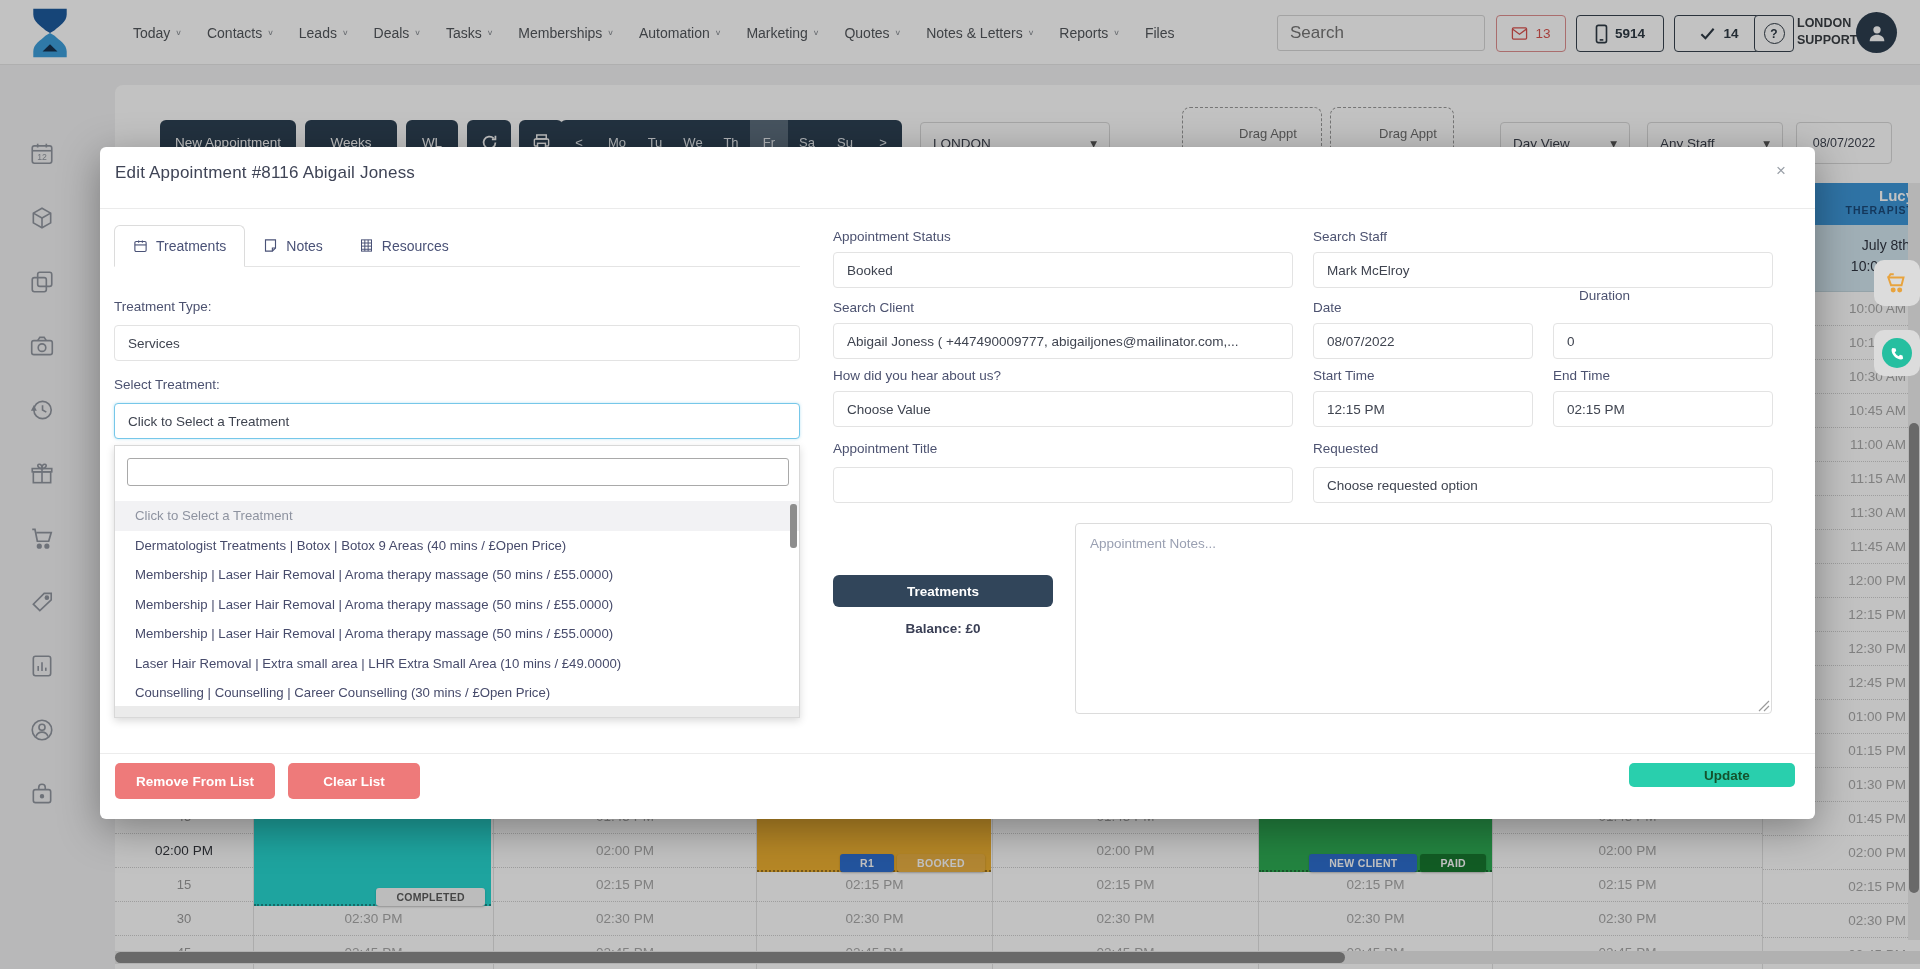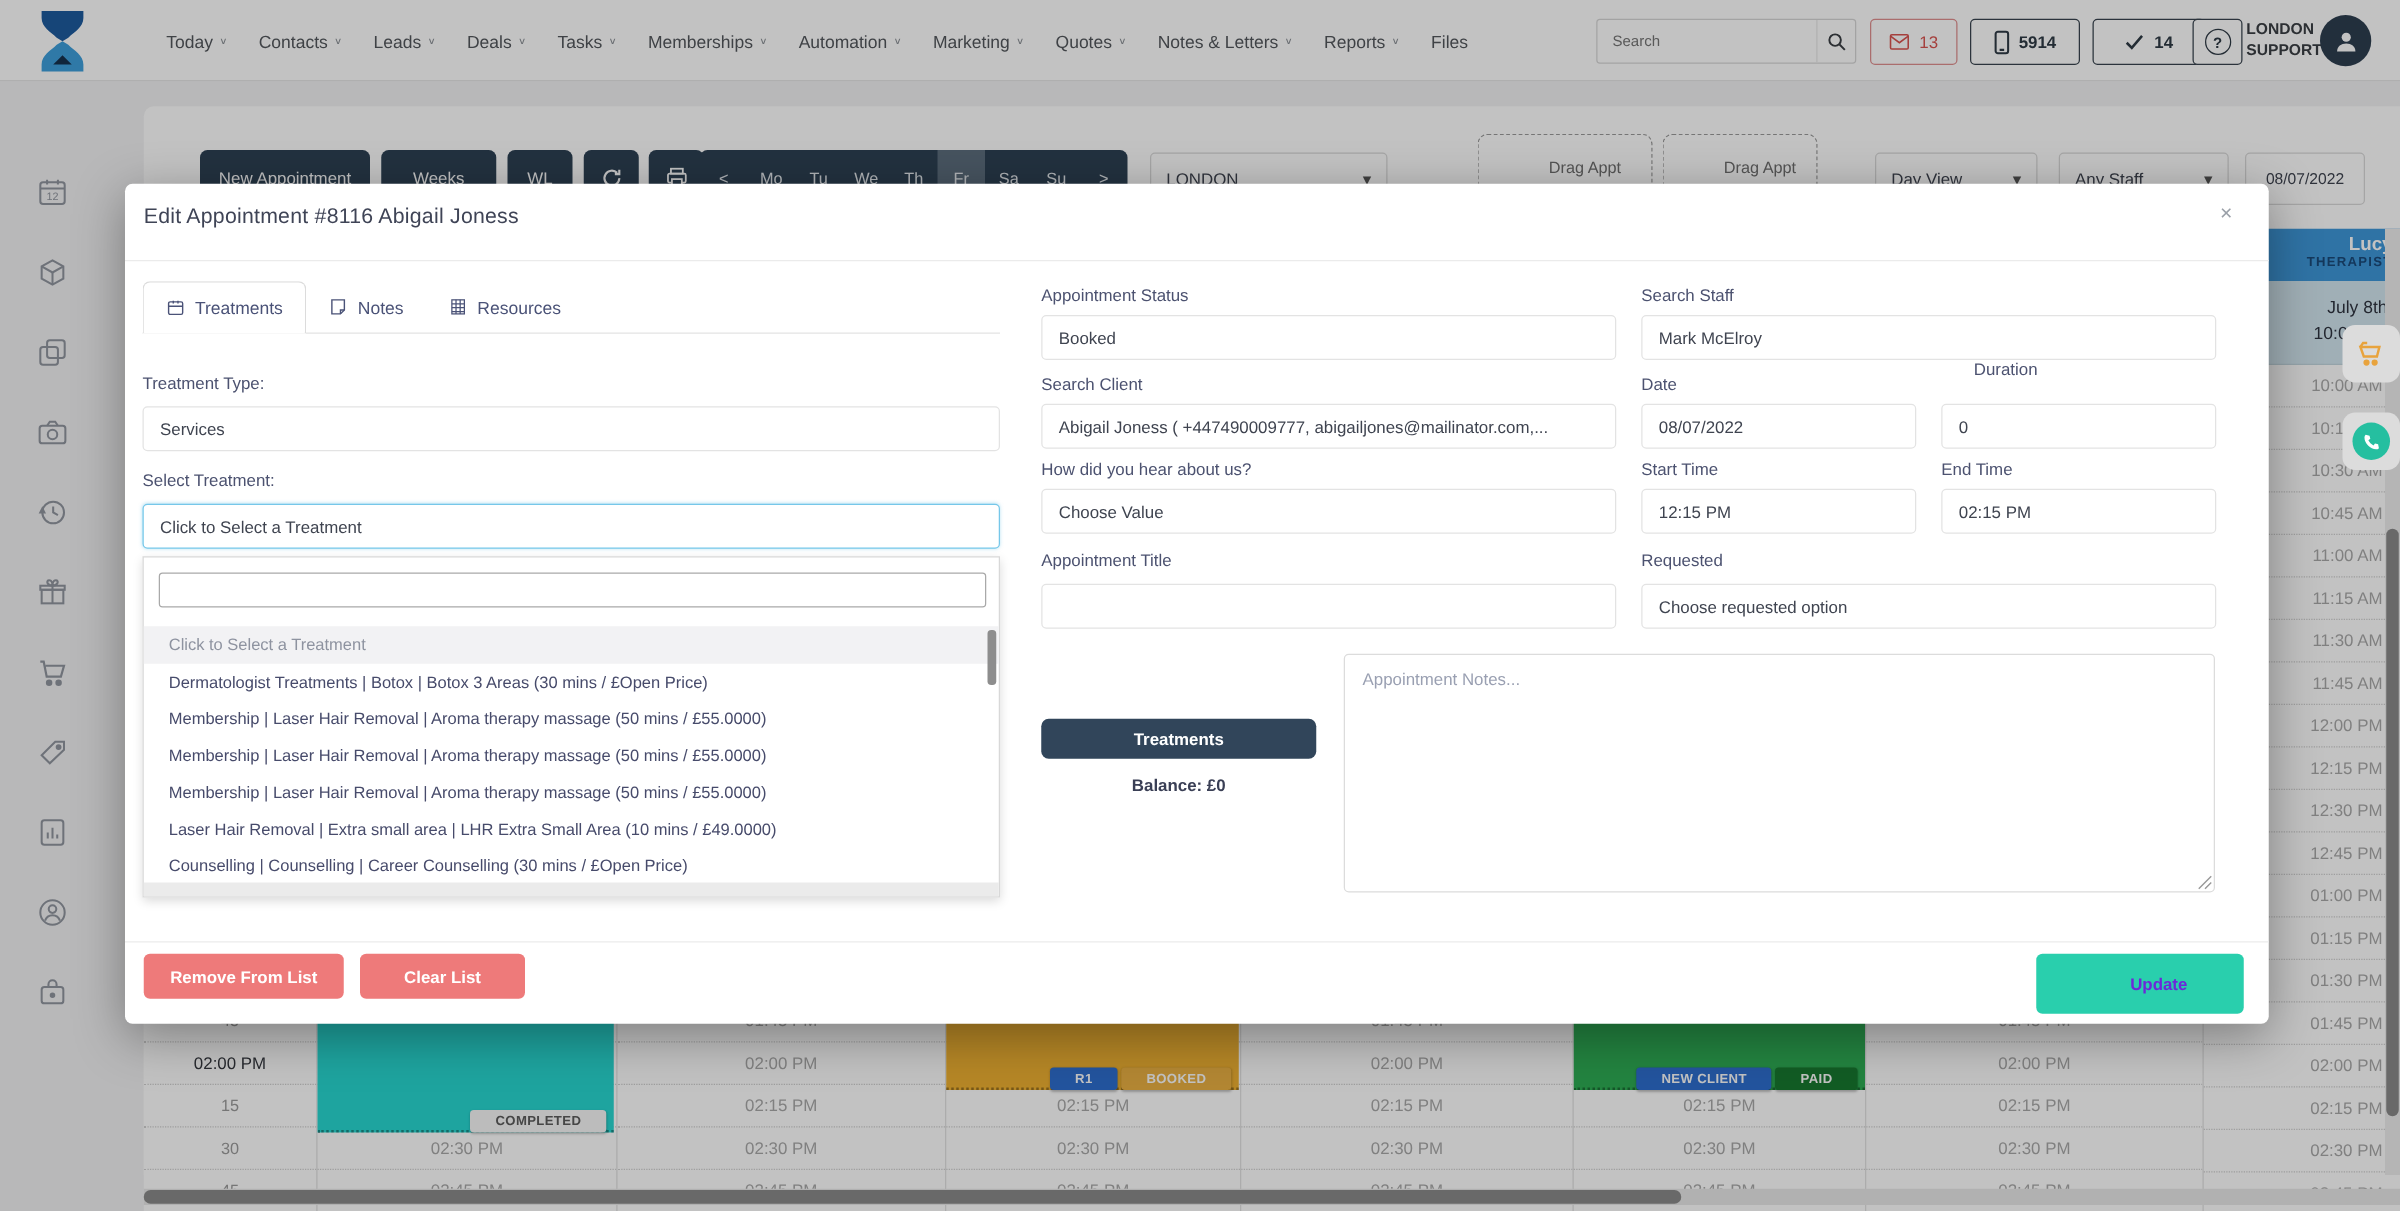--- a/index.html
+++ b/index.html
@@ -7,21 +7,21 @@
   body { font-family:"Liberation Sans", sans-serif; background:#f2f2f3; position:relative; }
   #stage { position:absolute; inset:0; width:1920px; height:969px; }
 
   
   .navbar { position:absolute; left:0; top:0; width:1920px; height:65px; background:#ffffff; border-bottom:1px solid #e6e6e6; z-index:1; }
   .logo { position:absolute; left:26px; top:7px; width:48px; height:52px; }
   .nav-menu { position:absolute; left:133px; top:0; height:65px; display:flex; align-items:center; gap:25px; }
   .nav-item { display:flex; align-items:center; gap:5px; font-size:14px; color:#53575c; cursor:pointer; white-space:nowrap; }
   .chev { font-size:9px; color:#8b9096; transform:scaleY(.8); }
   .nav-search { position:absolute; left:1277px; top:15px; width:208px; height:36px; border:1px solid #d7d7d7; border-radius:3px; background:#fff; display:flex; align-items:center; }
-  .nav-search input { flex:1; border:0; outline:none; font-size:12px; color:#4c1d95; padding:0 8px 0 12px; font-family:inherit; background:transparent; }
+  .nav-search input { flex:1; border:0; outline:none; font-size:17px; color:#4c1d95; padding:0 8px 0 12px; font-family:inherit; background:transparent; }
   .nav-search .mag { width:34px; height:100%; display:flex; align-items:center; justify-content:center; border-left:1px solid #e9e9e9; }
   .pillbtn { position:absolute; top:15px; height:37px; border-radius:4px; display:flex; align-items:center; justify-content:center; gap:7px; font-size:13.5px; background:#fff; cursor:pointer; }
   .pill-mail { left:1496px; width:70px; border:1px solid #e09090; color:#d9534f; }
   .pill-phone { left:1576px; width:88px; border:1px solid #39444f; color:#2f3a45; font-weight:bold; }
   .pill-check { left:1674px; width:90px; border:1px solid #39444f; color:#2f3a45; font-weight:bold; }
   .pill-help { left:1754px; width:40px; border:1px solid #39444f; color:#2f3a45; }
   .help-ring { width:21px; height:21px; border:1.5px solid #2f3a45; border-radius:50%; display:flex; align-items:center; justify-content:center; font-size:12px; font-weight:bold; }
   .user-name { position:absolute; left:1797px; top:15px; width:58px; font-size:12.5px; font-weight:bold; color:#3a3f44; line-height:17px; }
   .avatar { position:absolute; left:1856px; top:12px; width:41px; height:41px; border-radius:50%; background:#2d3e50; display:flex; align-items:center; justify-content:center; }
 
@@ -96,21 +96,21 @@
   .dd-thumb { position:absolute; right:2px; top:58px; width:7px; height:44px; background:#8d8d8d; border-radius:3px; }
 
   .dk-btn { position:absolute; background:#31455a; color:#fff; border-radius:6px; display:flex; align-items:center; justify-content:center; font-size:13.5px; font-weight:bold; cursor:pointer; }
   .balance { position:absolute; left:733px; top:474px; width:220px; text-align:center; font-size:13.5px; font-weight:bold; color:#3a3f55; }
   .notes-area { position:absolute; left:975px; top:376px; width:697px; height:191px; border:1px solid #dcdcdc; border-radius:4px; resize:none; outline:none; font-family:inherit; font-size:13.5px; color:#3f4450; padding:12px 14px; }
   .notes-area::placeholder { color:#9aa0b2; }
   .resize-grip { position:absolute; left:1658px; top:553px; width:12px; height:12px; pointer-events:none; }
 
   .m-footer-div { position:absolute; left:0; top:606px; width:100%; height:1px; background:#ececec; }
   .btn-salmon { position:absolute; top:616px; height:36px; background:#ee7a7a; color:#fff; border-radius:5px; display:flex; align-items:center; justify-content:center; font-size:13.5px; font-weight:bold; cursor:pointer; }
-  .btn-update { position:absolute; left:1529px; top:616px; width:166px; height:48px; background:#29cfad; color:#6d28d9; border-radius:5px; display:flex; align-items:center; justify-content:center; font-size:13.5px; font-weight:bold; cursor:pointer;padding-left:30px; }
+  .btn-update { position:absolute; left:1529px; top:616px; width:166px; height:24px; background:#29cfad; color:#14532d; border-radius:5px; display:flex; align-items:center; justify-content:center; font-size:13.5px; font-weight:bold; cursor:pointer;padding-left:30px; }
 </style>
 </head>
 <body>
 
 <div id="stage">
 
   <div class="navbar">
     <svg class="logo" viewBox="0 0 24 28">
       <path d="M3 1h18v3c0 4-4 6-6.5 8.5L12 14l-2.5-1.5C7 10 3 8 3 4z" fill="#1e5b9e"></path>
       <path d="M3 27h18v-3c0-4-4-6-6.5-8.5L12 14l-2.5 1.5C7 18 3 20 3 24z" fill="#3fa0dc"></path>
@@ -497,21 +497,21 @@
     </div>
     <div class="f-label" style="left:14px;top:230px;">Select Treatment:</div>
     <div class="f-input focus" style="left:14px;top:256px;width:686px;height:36px;">
       <span>Click to Select a Treatment</span>
     </div>
 
     <div class="dd-panel">
       <input class="dd-search" style="">
       <div class="dd-list">
           <div class="dd-opt selected">Click to Select a Treatment</div>
-          <div class="dd-opt">Dermatologist Treatments | Botox | Botox 3 Areas (30 mins / £Open Price)</div>
+          <div class="dd-opt">Dermatologist Treatments | Botox | Botox 9 Areas (40 mins / £Open Price)</div>
           <div class="dd-opt">Membership | Laser Hair Removal | Aroma therapy massage (50 mins / £55.0000)</div>
           <div class="dd-opt">Membership | Laser Hair Removal | Aroma therapy massage (50 mins / £55.0000)</div>
           <div class="dd-opt">Membership | Laser Hair Removal | Aroma therapy massage (50 mins / £55.0000)</div>
           <div class="dd-opt">Laser Hair Removal | Extra small area | LHR Extra Small Area (10 mins / £49.0000)</div>
           <div class="dd-opt">Counselling | Counselling | Career Counselling (30 mins / £Open Price)</div>
         </div>
       <div class="dd-thumb"></div>
       <div class="dd-foot"></div>
     </div>
 

